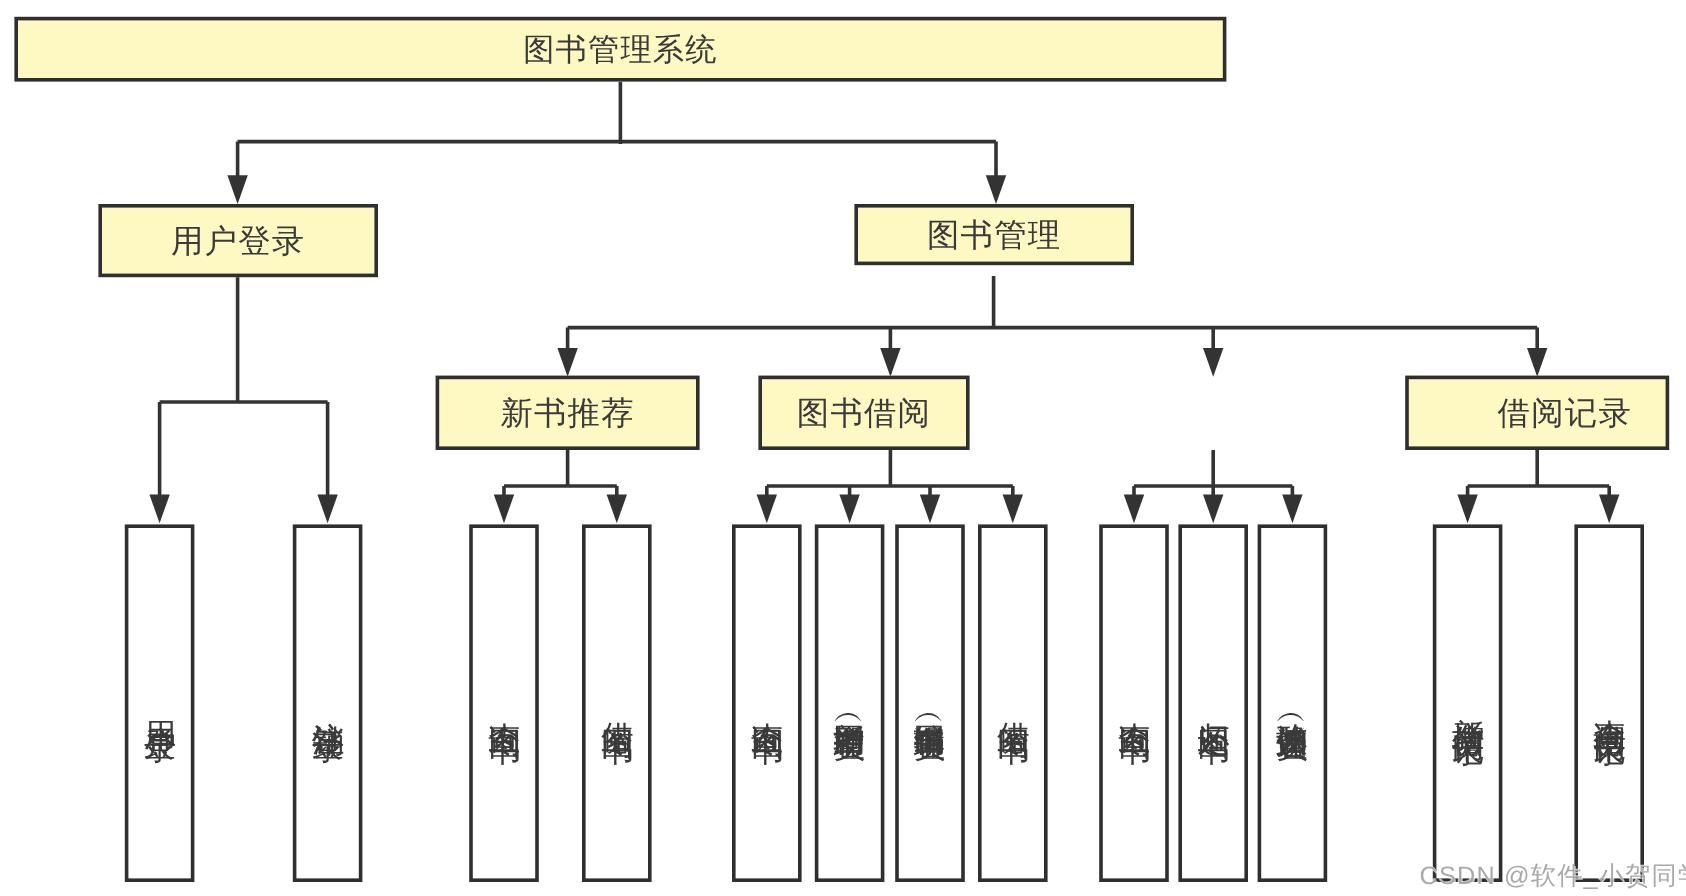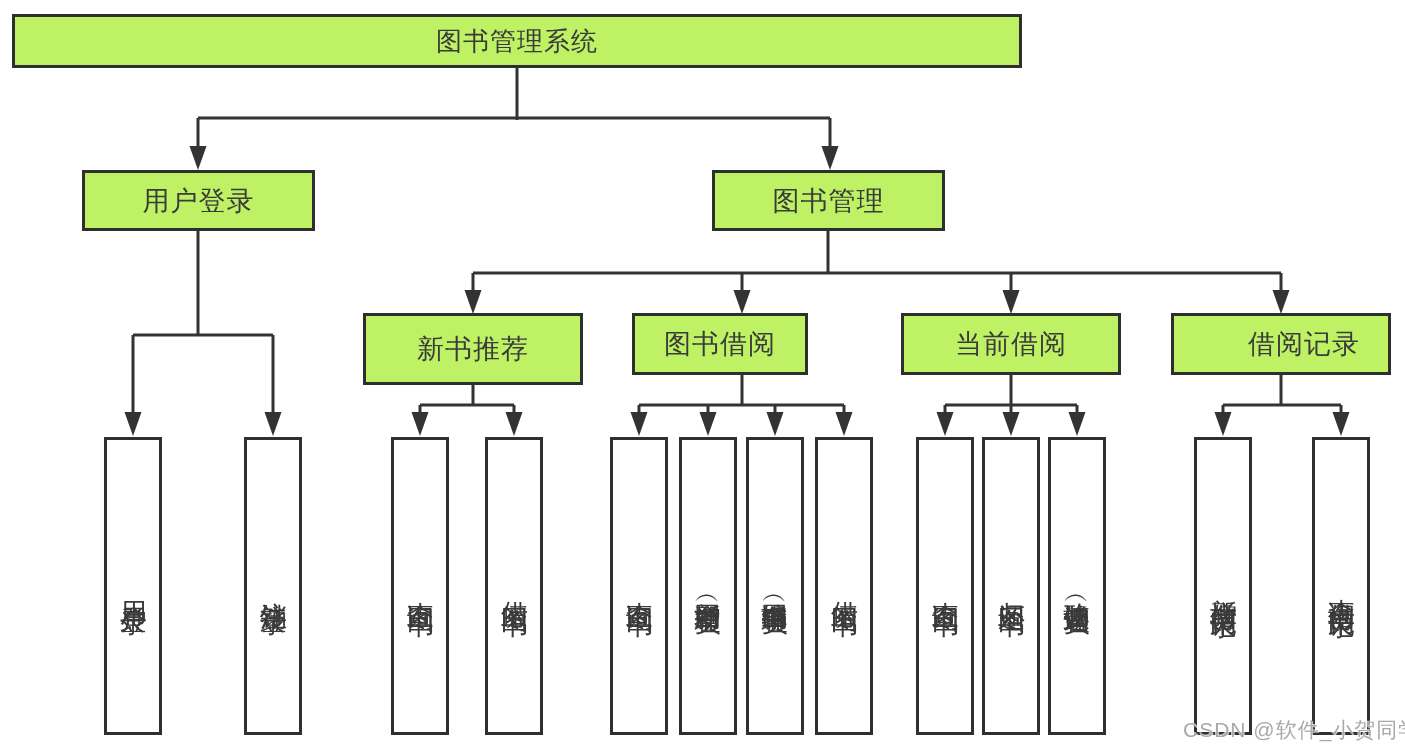--- a/index.html
+++ b/index.html
@@ -17,21 +17,21 @@
     overflow:hidden;
     font-family:"Liberation Sans", sans-serif;
   }
   .connectors{position:absolute;left:0;top:0;width:1405px;height:747px;}
   .connectors path{stroke:var(--line);stroke-width:3;fill:none;}
   .connectors polygon{fill:var(--line);stroke:none;}
   .hbox{
     position:absolute;
     box-sizing:border-box;
     border:3px solid var(--border);
-    background:#bef264;
+    background:#fef9c3;
     display:flex;align-items:center;justify-content:center;
     font-size:27px;color:var(--text);
     letter-spacing:1px;
     white-space:nowrap;
   }
   .hbox.root{font-size:26px;}
   .vbox{
     position:absolute;
     top:437px;width:58px;height:298px;
     box-sizing:border-box;
@@ -90,25 +90,24 @@
     <polygon points="936.5,412 953.5,412 945,436"></polygon>
     <polygon points="1002.5,412 1019.5,412 1011,436"></polygon>
     <polygon points="1068.5,412 1085.5,412 1077,436"></polygon>
     <polygon points="1214.5,412 1231.5,412 1223,436"></polygon>
     <polygon points="1332.5,412 1349.5,412 1341,436"></polygon>
   </svg>
 
   <div class="hbox root" style="left:12px;top:14px;width:1010px;height:54px;">图书管理系统</div>
 
   <div class="hbox" style="left:82px;top:170px;width:233px;height:61px;">用户登录</div>
-  <div class="hbox" style="left:712px;top:170px;width:233px;height:61px;">图书管理</div>
+  <div class="hbox" style="left:712px;top:170px;width:233px;height:51px;">图书管理</div>
 
-  <div class="hbox" style="left:363px;top:313px;width:220px;height:72px;">新书推荐</div>
+  <div class="hbox" style="left:363px;top:313px;width:220px;height:62px;">新书推荐</div>
   <div class="hbox" style="left:632px;top:313px;width:176px;height:62px;">图书借阅</div>
-  <div class="hbox" style="left:901px;top:313px;width:220px;height:62px;">当前借阅</div>
   <div class="hbox" style="left:1171px;top:313px;width:220px;height:62px;padding-left:46px;">借阅记录</div>
 
   <div class="vbox" style="left:104px;">用户登录</div>
   <div class="vbox" style="left:244px;">注销登录</div>
 
   <div class="vbox" style="left:391px;">查询图书</div>
   <div class="vbox" style="left:485px;">借阅图书</div>
 
   <div class="vbox" style="left:610px;">查询图书</div>
   <div class="vbox tight" style="left:679px;">新增图书（管理员）</div>

